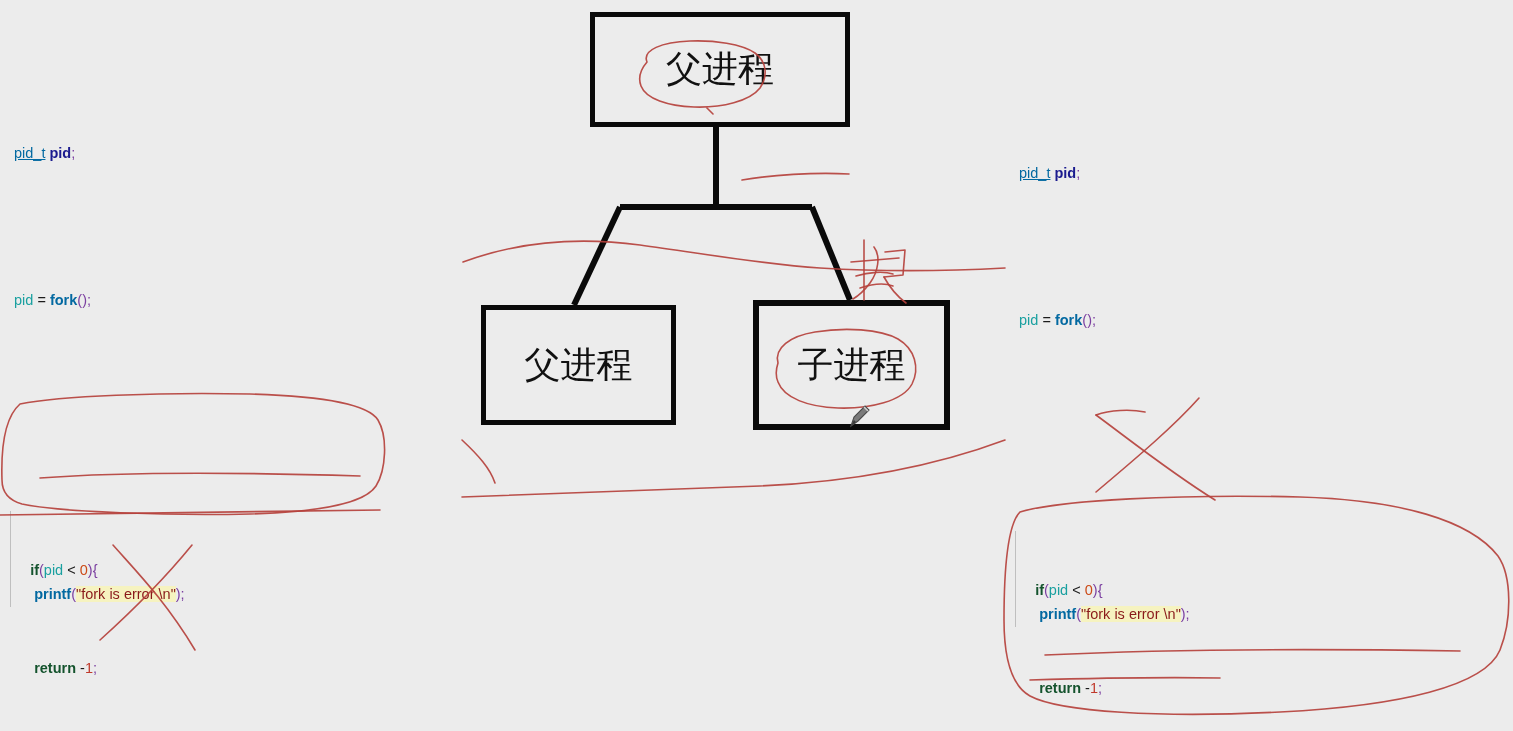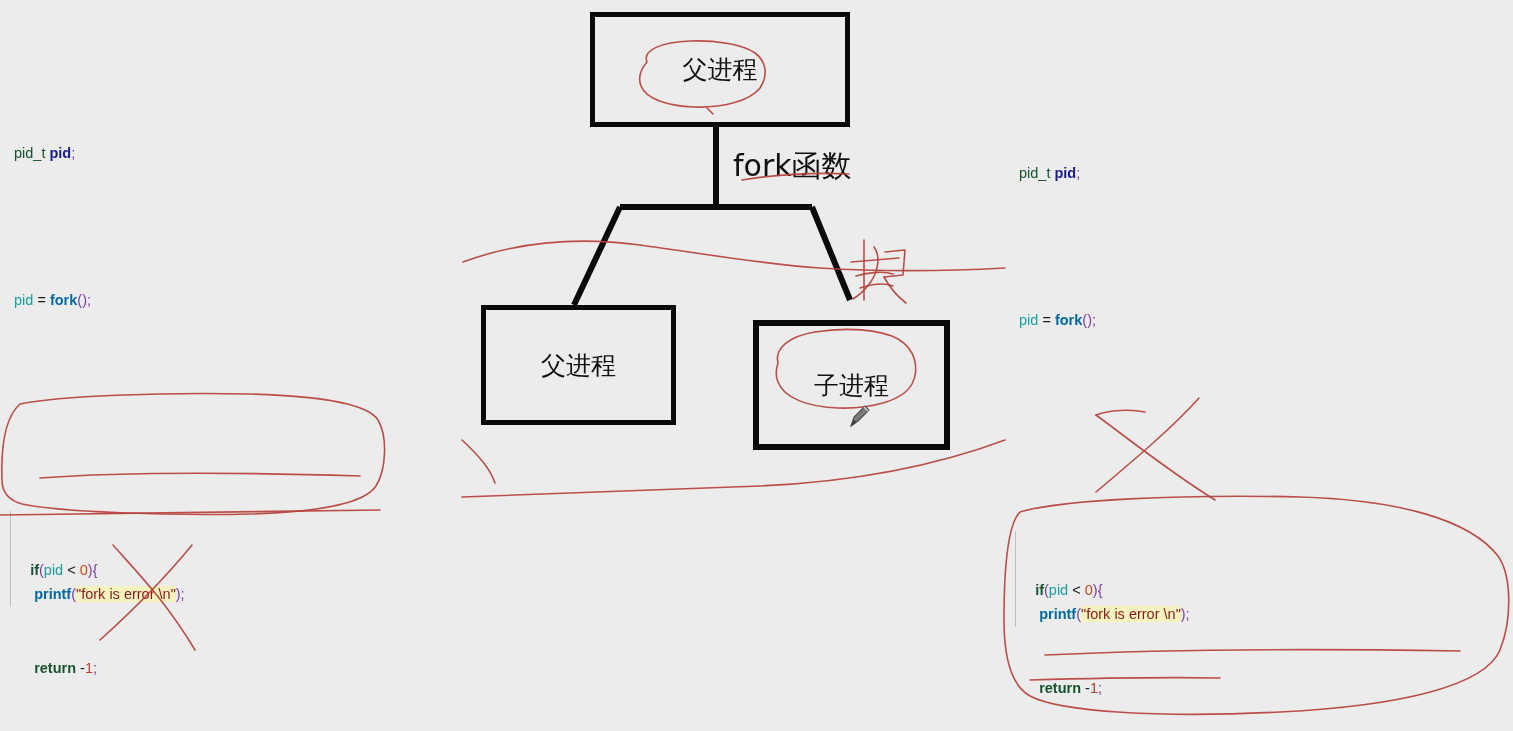--- a/index.html
+++ b/index.html
@@ -35,21 +35,21 @@
   .guide {
     position: absolute;
     left: -4px;
     top: 2px;
     width: 1px;
     height: 96px;
     background: #bfbfbf;
   }
 
   
-  .t-type    { color: #14532d; }
+  .t-type    { color: #0369a1; text-decoration: underline; }
   .t-var     { color: #1b1b8f; font-weight: bold; }
   .t-id      { color: #1aa0a0; }
   .t-kw      { color: #14532d; font-weight: bold; }
   .t-fn      { color: #0369a1; font-weight: bold; }
   .t-punct   { color: #7b3fa0; }
   .t-num     { color: #cc4b18; }
   .t-num2    { color: #c0392b; }
   .t-op      { color: #1b1b1b; }
   .t-plain   { color: #101010; }
   .t-str {
@@ -59,27 +59,27 @@
 
   
   .dbox {
     position: absolute;
     border: 5px solid #0a0a0a;
     background: #ececec;
     display: flex;
     align-items: center;
     justify-content: center;
     color: #111;
-    font-size: 25px;
+    font-size: 36px;
     font-family: "DejaVu Sans", "Liberation Sans", sans-serif;
   }
   #box-parent-top  { left: 590px; top: 12px;  width: 250px; height: 105px; }
   #box-parent-bot  { left: 481px; top: 305px; width: 185px; height: 110px; }
   #box-child-bot   { left: 753px; top: 300px; width: 185px; height: 118px; }
-  #box-child-bot   { border-width: 6px; margin-top: 20px; }
+  #box-child-bot   { border-width: 6px; }
 
   .fork-label {
     position: absolute;
     left: 733px;
     top: 146px;
     font-size: 30px;
     color: #101010;
     font-family: "DejaVu Sans", "Liberation Sans", sans-serif;
     white-space: nowrap;
   }
@@ -155,21 +155,20 @@
     <path class="connector" d="M716,117 L716,207"></path>
     <path class="connector" d="M620,207 L812,207"></path>
     <path class="connector" d="M620,207 L574,305"></path>
     <path class="connector" d="M812,207 L850,300"></path>
   </svg>
 
   <div class="dbox" id="box-parent-top">
     <span>父进程</span>
   </div>
 
-  <div class="fork-label">fork函数</div>
 
   <div class="dbox" id="box-parent-bot">
     <span>父进程</span>
   </div>
 
   <div class="dbox" id="box-child-bot">
     <span>子进程</span>
   </div>
 
   <svg class="overlay" viewBox="0 0 1513 731">

